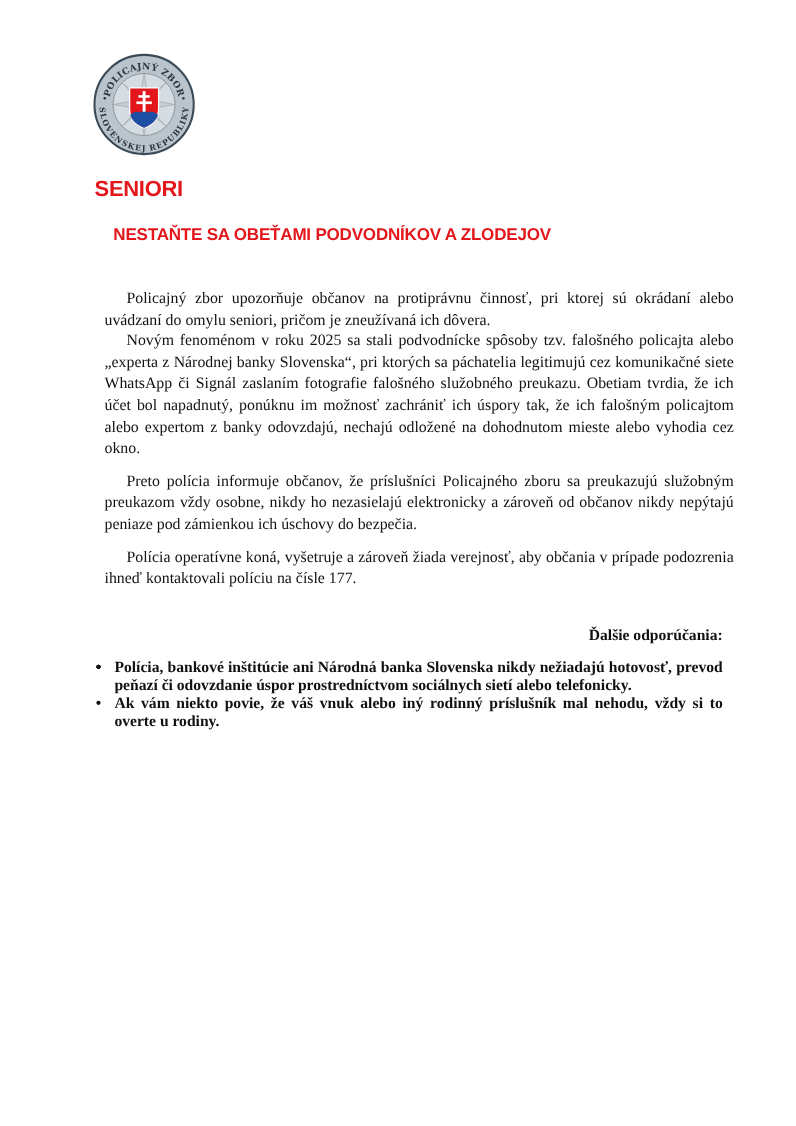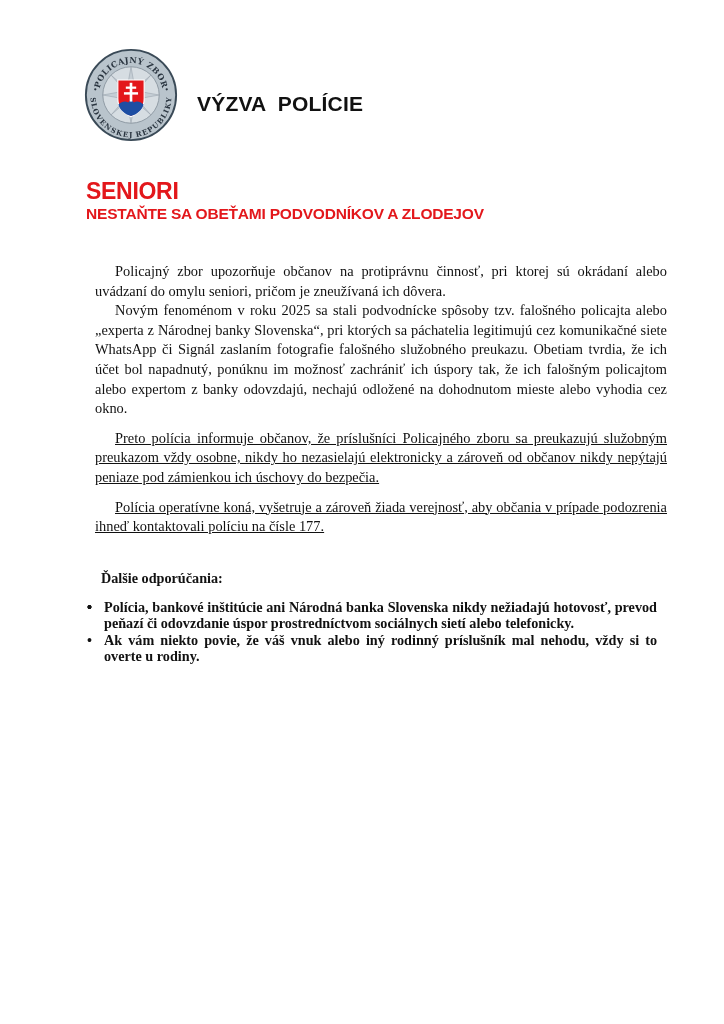--- a/index.html
+++ b/index.html
@@ -35,30 +35,30 @@
       font-family: "Liberation Sans", sans-serif;
       font-weight: bold;
       font-size: 21px;
       letter-spacing: 0.2px;
       color: #111;
       white-space: pre;
     }
     .h-seniori {
       position: absolute;
       left: 86px;
-      top: 178px;
+      top: 161px;
       font-family: "Liberation Sans", sans-serif;
       font-weight: bold;
-      font-size: 23px;
+      font-size: 20px;
       color: #e3171b;
       letter-spacing: -0.3px;
     }
     .h-sub {
       position: absolute;
-      left: 86px;
+      left: 103px;
       top: 205px;
       font-family: "Liberation Sans", sans-serif;
       font-weight: bold;
       font-size: 15.5px;
       color: #e3171b;
       letter-spacing: -0.2px;
     }
     .body-text {
       position: absolute;
       left: 95px;
@@ -67,33 +67,33 @@
       font-size: 14.4px;
       line-height: 19.6px;
       text-align: justify;
     }
     .body-text p {
       margin: 0;
       text-indent: 20px;
     }
     .body-text p.gap {
       margin-top: 10px;
-      text-decoration: underline;
     }
     .recs {
       position: absolute;
       left: 85px;
       top: 569px;
       width: 572px;
       font-weight: bold;
       font-size: 14.2px;
     }
     .recs-title {
-      margin: 0 0 12px 16px;
+      margin: 0 0 12px 4px;
       line-height: 18px;
+      text-align: right;
     }
     .recs ul {
       list-style: none;
       margin: 0;
       padding: 0;
     }
     .recs li {
       position: relative;
       padding-left: 19px;
       line-height: 16.4px;
@@ -140,21 +140,20 @@
     <text font-family="DejaVu Serif, serif" font-weight="bold" font-size="8.6" fill="#2a3540" letter-spacing="0.4">
       <textPath href="#arcTop" startOffset="50%" text-anchor="middle">POLICAJNÝ ZBOR</textPath>
     </text>
     <text font-family="DejaVu Serif, serif" font-weight="bold" font-size="7.6" fill="#2a3540" letter-spacing="0.2">
       <textPath href="#arcBottom" startOffset="50%" text-anchor="middle" dominant-baseline="hanging">SLOVENSKEJ REPUBLIKY</textPath>
     </text>
     <circle cx="12" cy="44" r="1.2" fill="#2a3540"></circle>
     <circle cx="88" cy="44" r="1.2" fill="#2a3540"></circle>
   </svg>
 
-  <div class="header-title">VÝZVA  POLÍCIE</div>
 
   <div class="h-seniori">SENIORI</div>
   <div class="h-sub">NESTAŇTE SA OBEŤAMI PODVODNÍKOV A ZLODEJOV</div>
 
   <div class="body-text">
     <p>Policajný zbor upozorňuje občanov na protiprávnu činnosť, pri ktorej sú okrádaní alebo uvádzaní do omylu seniori, pričom je zneužívaná ich dôvera.</p>
     <p>Novým fenoménom v roku 2025 sa stali podvodnícke spôsoby tzv. falošného policajta alebo „experta z Národnej banky Slovenska“, pri ktorých sa páchatelia legitimujú cez komunikačné siete WhatsApp či Signál zaslaním fotografie falošného služobného preukazu. Obetiam tvrdia, že ich účet bol napadnutý, ponúknu im možnosť zachrániť ich úspory tak, že ich falošným policajtom alebo expertom z banky odovzdajú, nechajú odložené na dohodnutom mieste alebo vyhodia cez okno.</p>
     <p class="gap">Preto polícia informuje občanov, že príslušníci Policajného zboru sa preukazujú služobným preukazom vždy osobne, nikdy ho nezasielajú elektronicky a zároveň od občanov nikdy nepýtajú peniaze pod zámienkou ich úschovy do bezpečia.</p>
     <p class="gap">Polícia operatívne koná, vyšetruje a zároveň žiada verejnosť, aby občania v prípade podozrenia ihneď kontaktovali políciu na čísle 177.</p>
   </div>

